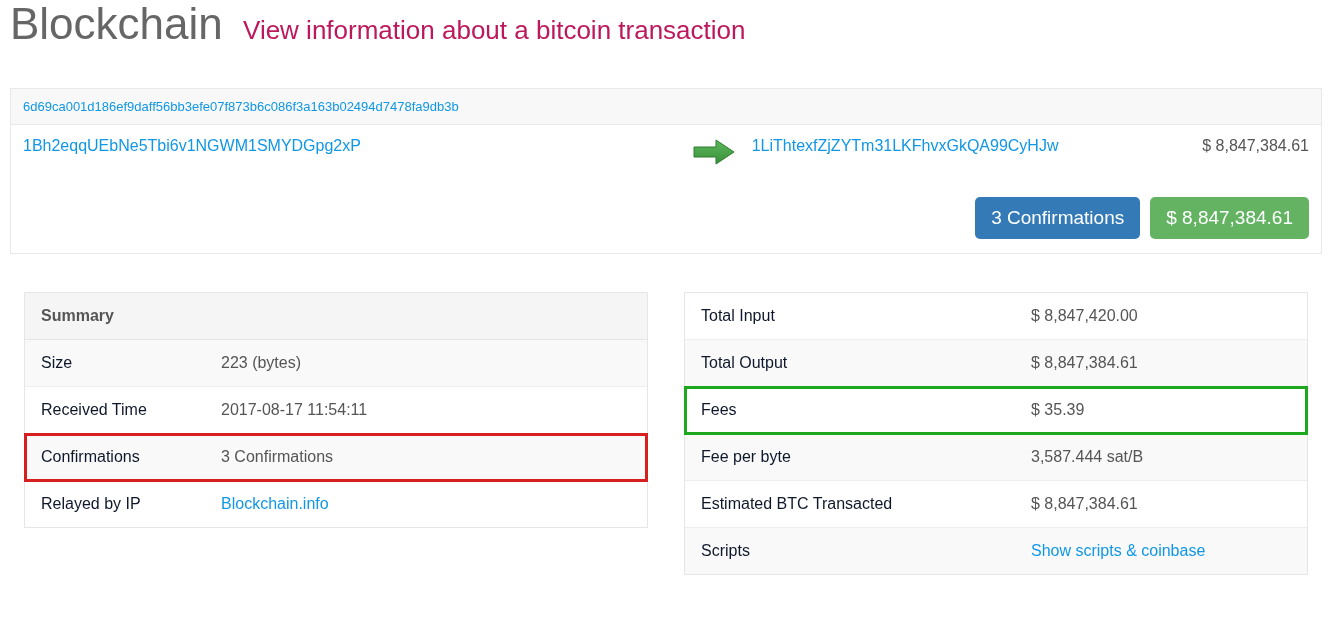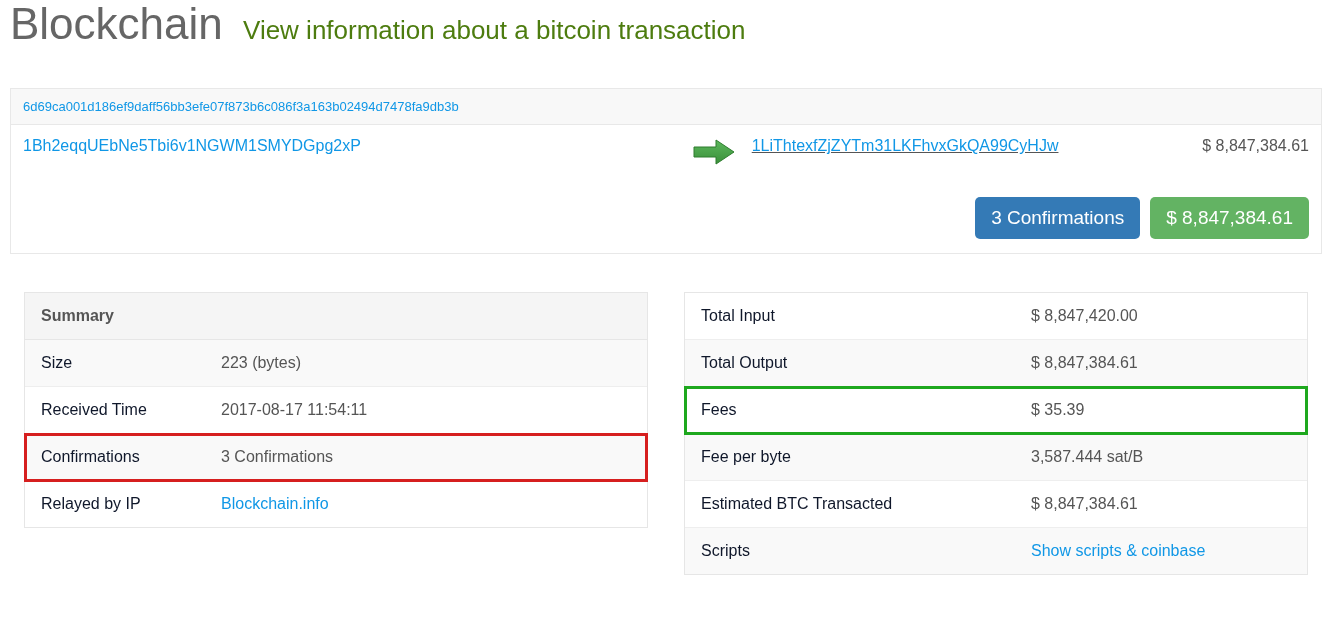--- a/index.html
+++ b/index.html
@@ -16,41 +16,41 @@
     .page-header { padding: 0 0 10px 0; }
     .page-header h1 {
       font-size: 44px;
       font-weight: 400;
       color: #666;
       line-height: 1.1;
     }
     .page-header .sub {
       font-size: 26px;
       font-weight: 400;
-      color: #4d7c0f;
+      color: #be185d;
       margin-left: 8px;
     }
 
     
     .tx-box { margin-top: 30px; border: 1px solid #e8e8e8; }
     .tx-hash {
       background: #f8f8f8;
       padding: 10px 12px;
       border-bottom: 1px solid #e8e8e8;
       font-size: 13px;
     }
     .tx-body {
       display: flex;
       align-items: flex-start;
       padding: 12px;
     }
     .tx-left { flex: 0 0 52%; }
     .tx-arrow { flex: 0 0 60px; text-align: left; padding-top: 0; }
     .tx-right { flex: 1; display: flex; }
-    .tx-right .addr { flex: 1; text-decoration: underline; }
+    .tx-right .addr { flex: 1; }
     .tx-right .amt { text-align: right; color: #555; padding-left: 12px; white-space: nowrap; }
 
     .link { color: #1097e6; text-decoration: none; cursor: pointer; }
 
     .tx-footer {
       display: flex;
       justify-content: flex-end;
       gap: 10px;
       padding: 14px 12px 14px 12px;
     }

